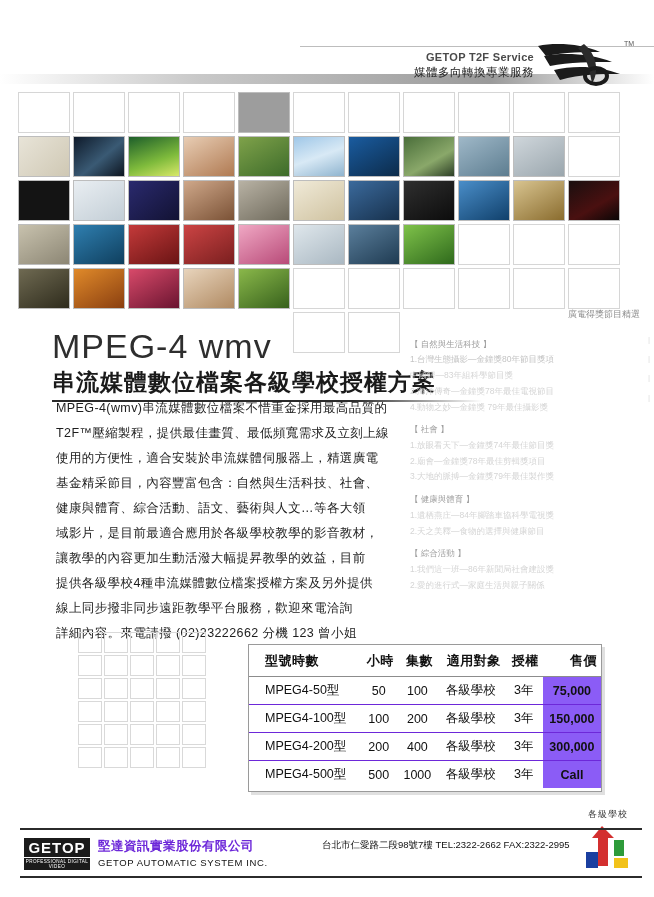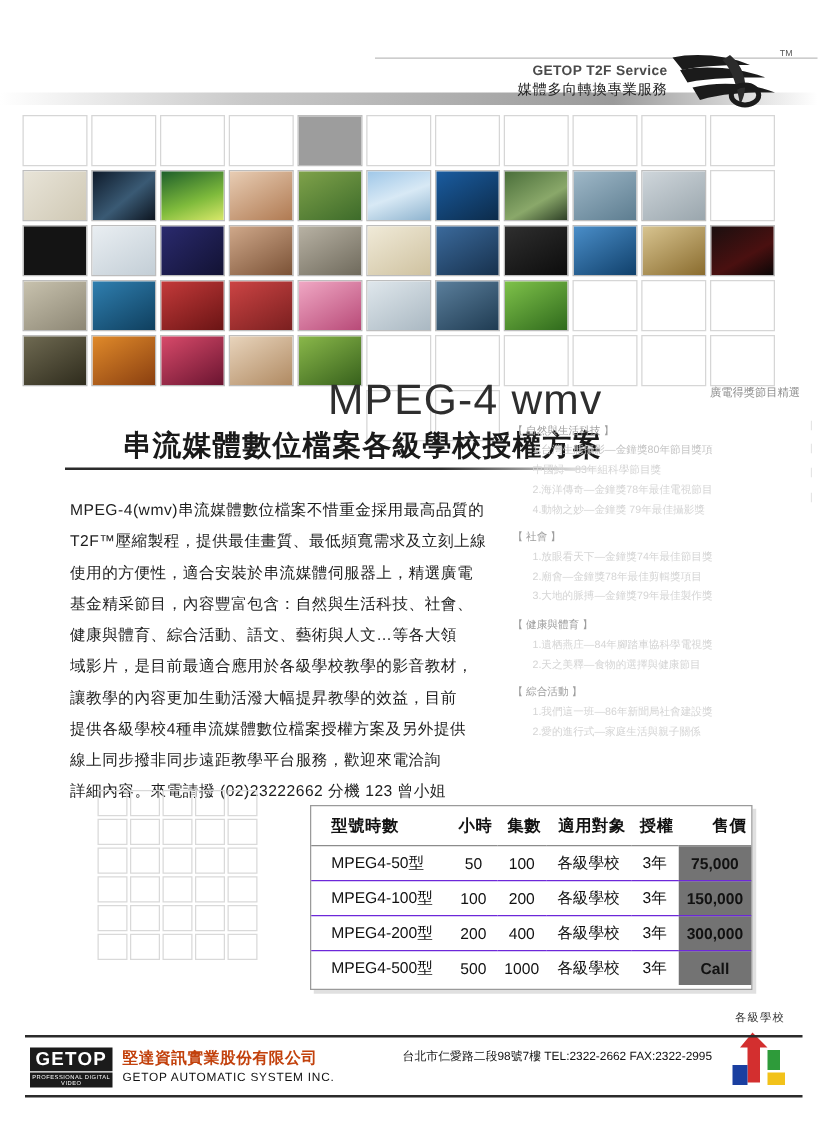--- a/index.html
+++ b/index.html
@@ -103,23 +103,22 @@
   .cell.filled { border-color: #bdbdbd; }
   .cell .inner {
     position: absolute;
     inset: 0;
   }
 
   
   .title-block {
     position: absolute;
     left: 52px;
-    top: 303px;
+    top: 329px;
     width: 430px;
-    text-align: right;
   }
   .title-main {
     font-size: 34px;
     letter-spacing: 1px;
     color: #2e2e2e;
     font-family: "Liberation Sans", sans-serif;
     line-height: 1.05;
   }
   .title-sub {
     font-size: 23px;
@@ -164,21 +163,20 @@
     font-size: 9px;
     margin-bottom: 14px;
     text-align: right;
   }
   .awards .aw-head {
     color: #9e9e9e;
     margin-top: 7px;
   }
   .awards .aw-item {
     color: #c4c4c4;
-    margin-left: 16px;
   }
   .awards .aw-item.fade {
     color: #d5d5d5;
   }
 
   
   .right-marks {
     position: absolute;
     right: 4px;
     top: 330px;
@@ -238,21 +236,21 @@
   .price-table td {
     padding: 5px 4px;
     text-align: center;
     border-bottom: 1px solid #6d28d9;
     font-size: 12.5px;
     color: #111;
   }
   .price-table tr:last-child td { border-bottom: none; }
   .col-model { text-align: left !important; padding-left: 16px !important; }
   .price-cell {
-    background: #737373;
+    background: #8b5cf6;
     font-weight: bold;
     color: #111;
     font-size: 13px;
   }
   .price-cell.call { color: #111; }
 
   
   .footer {
     position: absolute;
     left: 4px;
@@ -295,21 +293,21 @@
     text-align: center;
     padding: 1px 0;
     margin-top: 1px;
   }
   .footer-cn {
     position: absolute;
     left: 94px;
     top: 10px;
     font-size: 12.5px;
     font-weight: bold;
-    color: #c2410c;
+    color: #6d28d9;
     letter-spacing: 0.5px;
   }
   .footer-en {
     position: absolute;
     left: 94px;
     top: 29px;
     font-size: 9.5px;
     color: #111;
     letter-spacing: 0.6px;
   }

